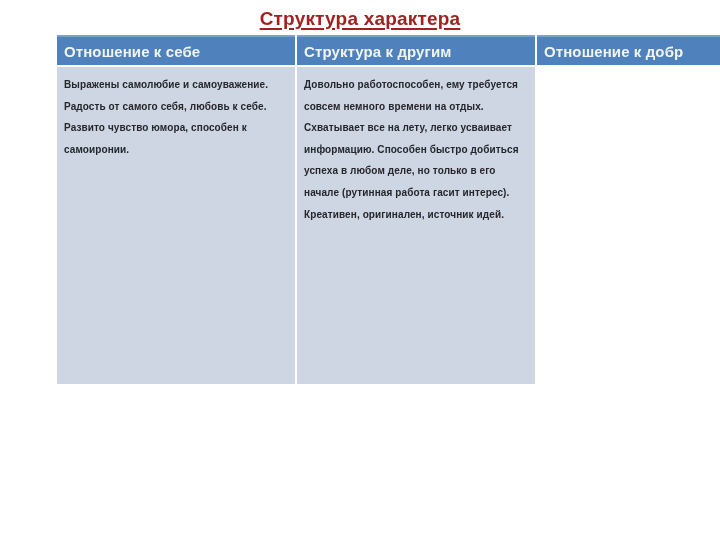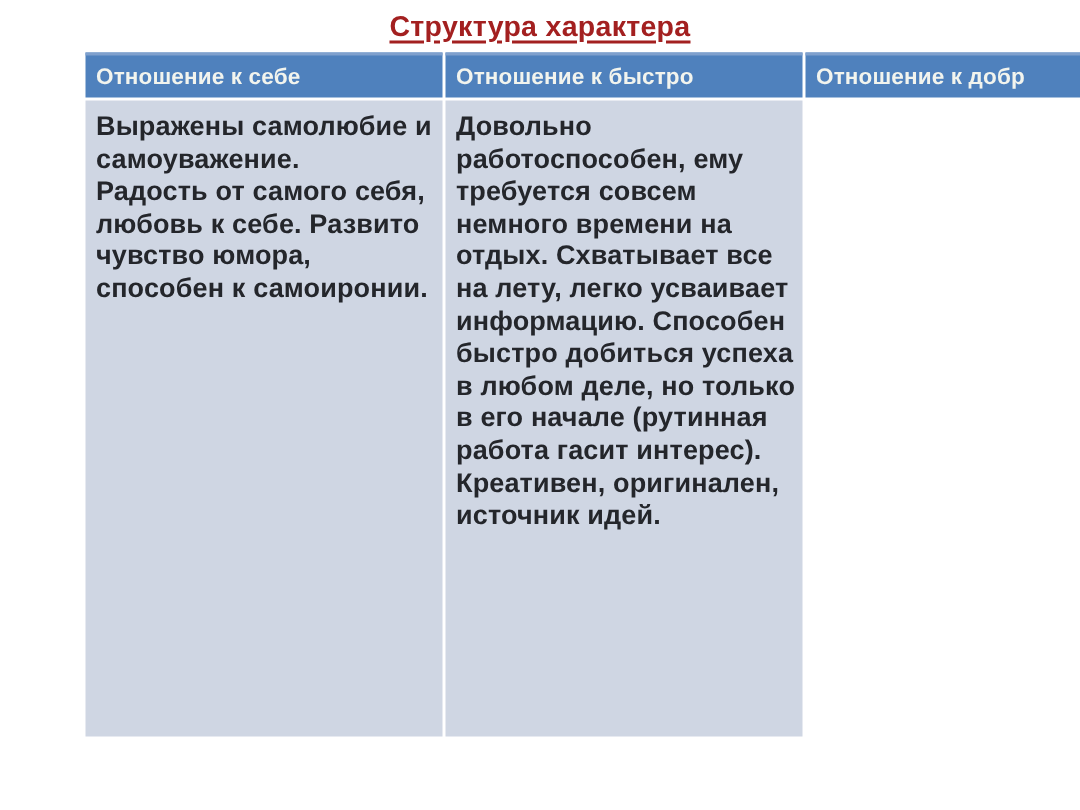--- a/index.html
+++ b/index.html
@@ -4,21 +4,21 @@
 <style>
   html, body {
     margin: 0;
     padding: 0;
     background: #ffffff;
     font-family: "Liberation Sans", "DejaVu Sans", sans-serif;
   }
   .slide {
     position: relative;
     width: 720px;
-    height: 540px;
+    height: 384px;
     background: #ffffff;
     overflow: hidden;
   }
   .slide-title {
     position: absolute;
     top: 8px;
     left: 0;
     width: 100%;
     text-align: center;
     font-size: 19px;
@@ -49,40 +49,40 @@
     font-size: 15px;
     font-weight: 700;
     display: flex;
     align-items: center;
     padding-left: 7px;
     letter-spacing: 0.1px;
   }
   .body-cell {
     background: #cfd6e3;
     color: #24262b;
-    font-size: 18px;
+    font-size: 10px;
     font-weight: 700;
     line-height: 21.6px;
     padding: 7px 4px 0 7px;
     white-space: pre-line;
     letter-spacing: 0.1px;
   }
 </style>
 </head>
 <body>
 
 <div class="slide">
 
   <div class="slide-title">Структура характера</div>
 
   <div class="char-table">
 
     <div class="hdr-cell">Отношение к себе</div>
 
-    <div class="hdr-cell">Отношение к быстро</div>
+    <div class="hdr-cell">Структура к другим</div>
 
     <div class="hdr-cell">Отношение к добр</div>
 
     <div class="body-cell">Выражены самолюбие и самоуважение.
 Радость от самого себя, любовь к себе. Развито чувство юмора, способен к самоиронии.</div>
 
 
     <div class="body-cell">Довольно работоспособен, ему требуется совсем немного времени на отдых. Схватывает все на лету, легко усваивает информацию. Способен быстро добиться успеха в любом деле, но только в его начале (рутинная работа гасит интерес). Креативен, оригинален, источник идей.</div>
 
   </div>

